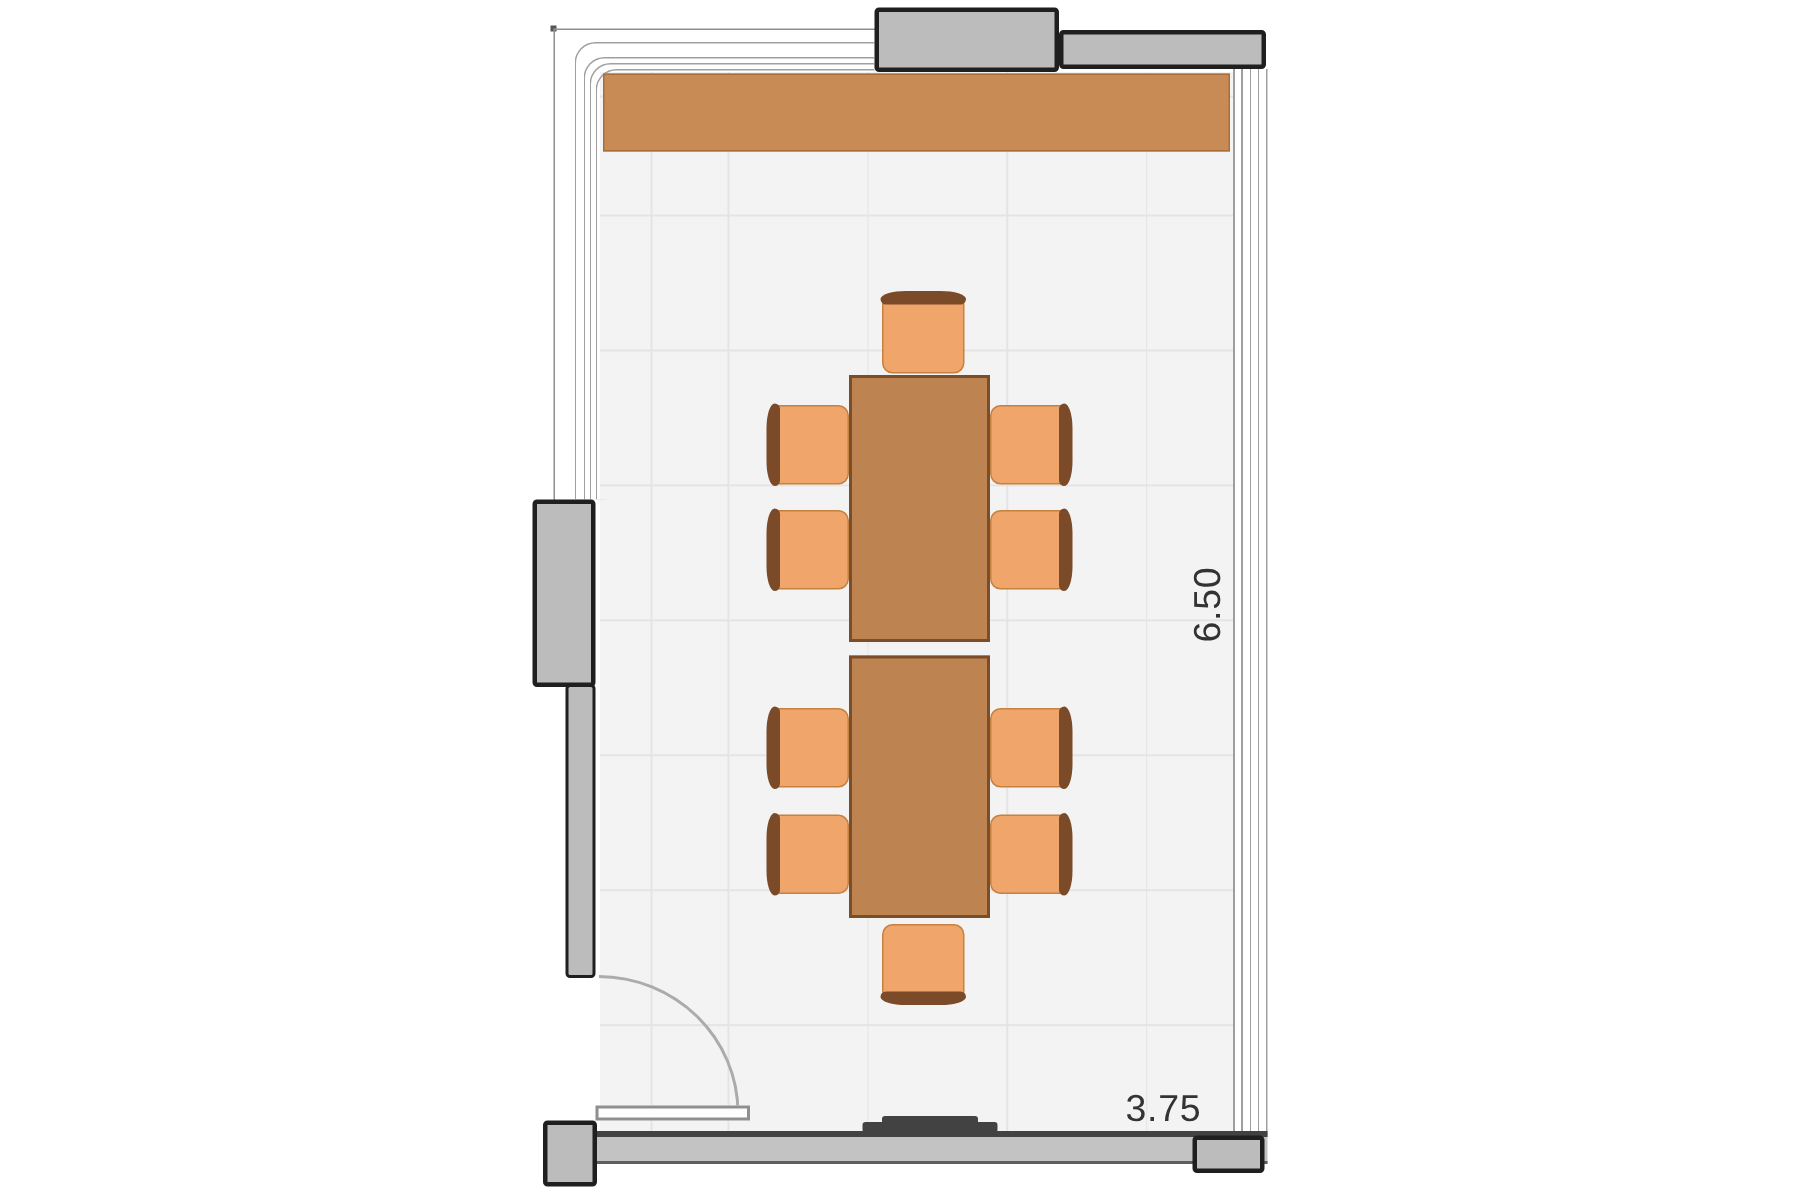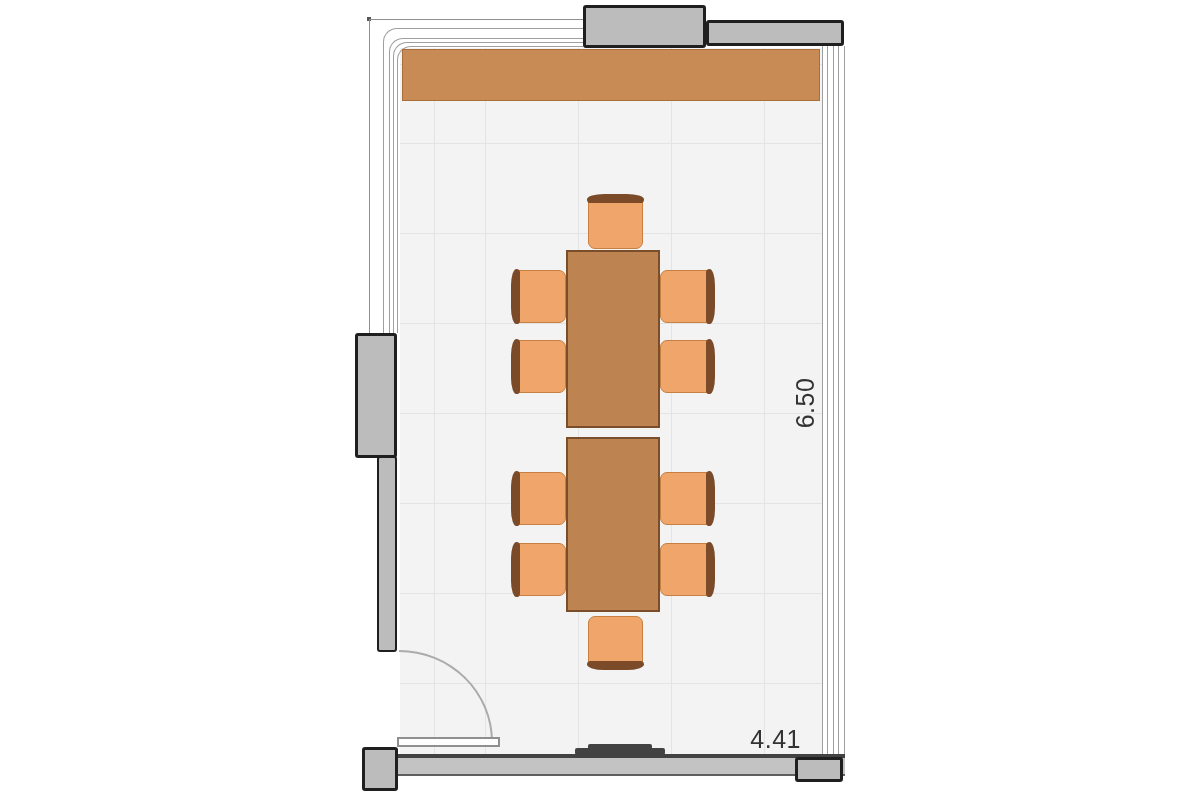--- a/index.html
+++ b/index.html
@@ -150,15 +150,15 @@
   <div class="chair back-left" style="left:513px;top:340px;"></div>
   <div class="chair back-right" style="left:660px;top:270px;"></div>
   <div class="chair back-right" style="left:660px;top:340px;"></div>
   <div class="chair back-left" style="left:513px;top:472px;"></div>
   <div class="chair back-left" style="left:513px;top:543px;"></div>
   <div class="chair back-right" style="left:660px;top:472px;"></div>
   <div class="chair back-right" style="left:660px;top:543px;"></div>
   <div class="chair back-bottom" style="left:588px;top:616px;width:55px;height:52px;"></div>
 
   <div class="dim dim-v">6.50</div>
-  <div class="dim dim-h">4.41</div>
+  <div class="dim dim-h">3.75</div>
 
 </div>
 
 </body></html>

